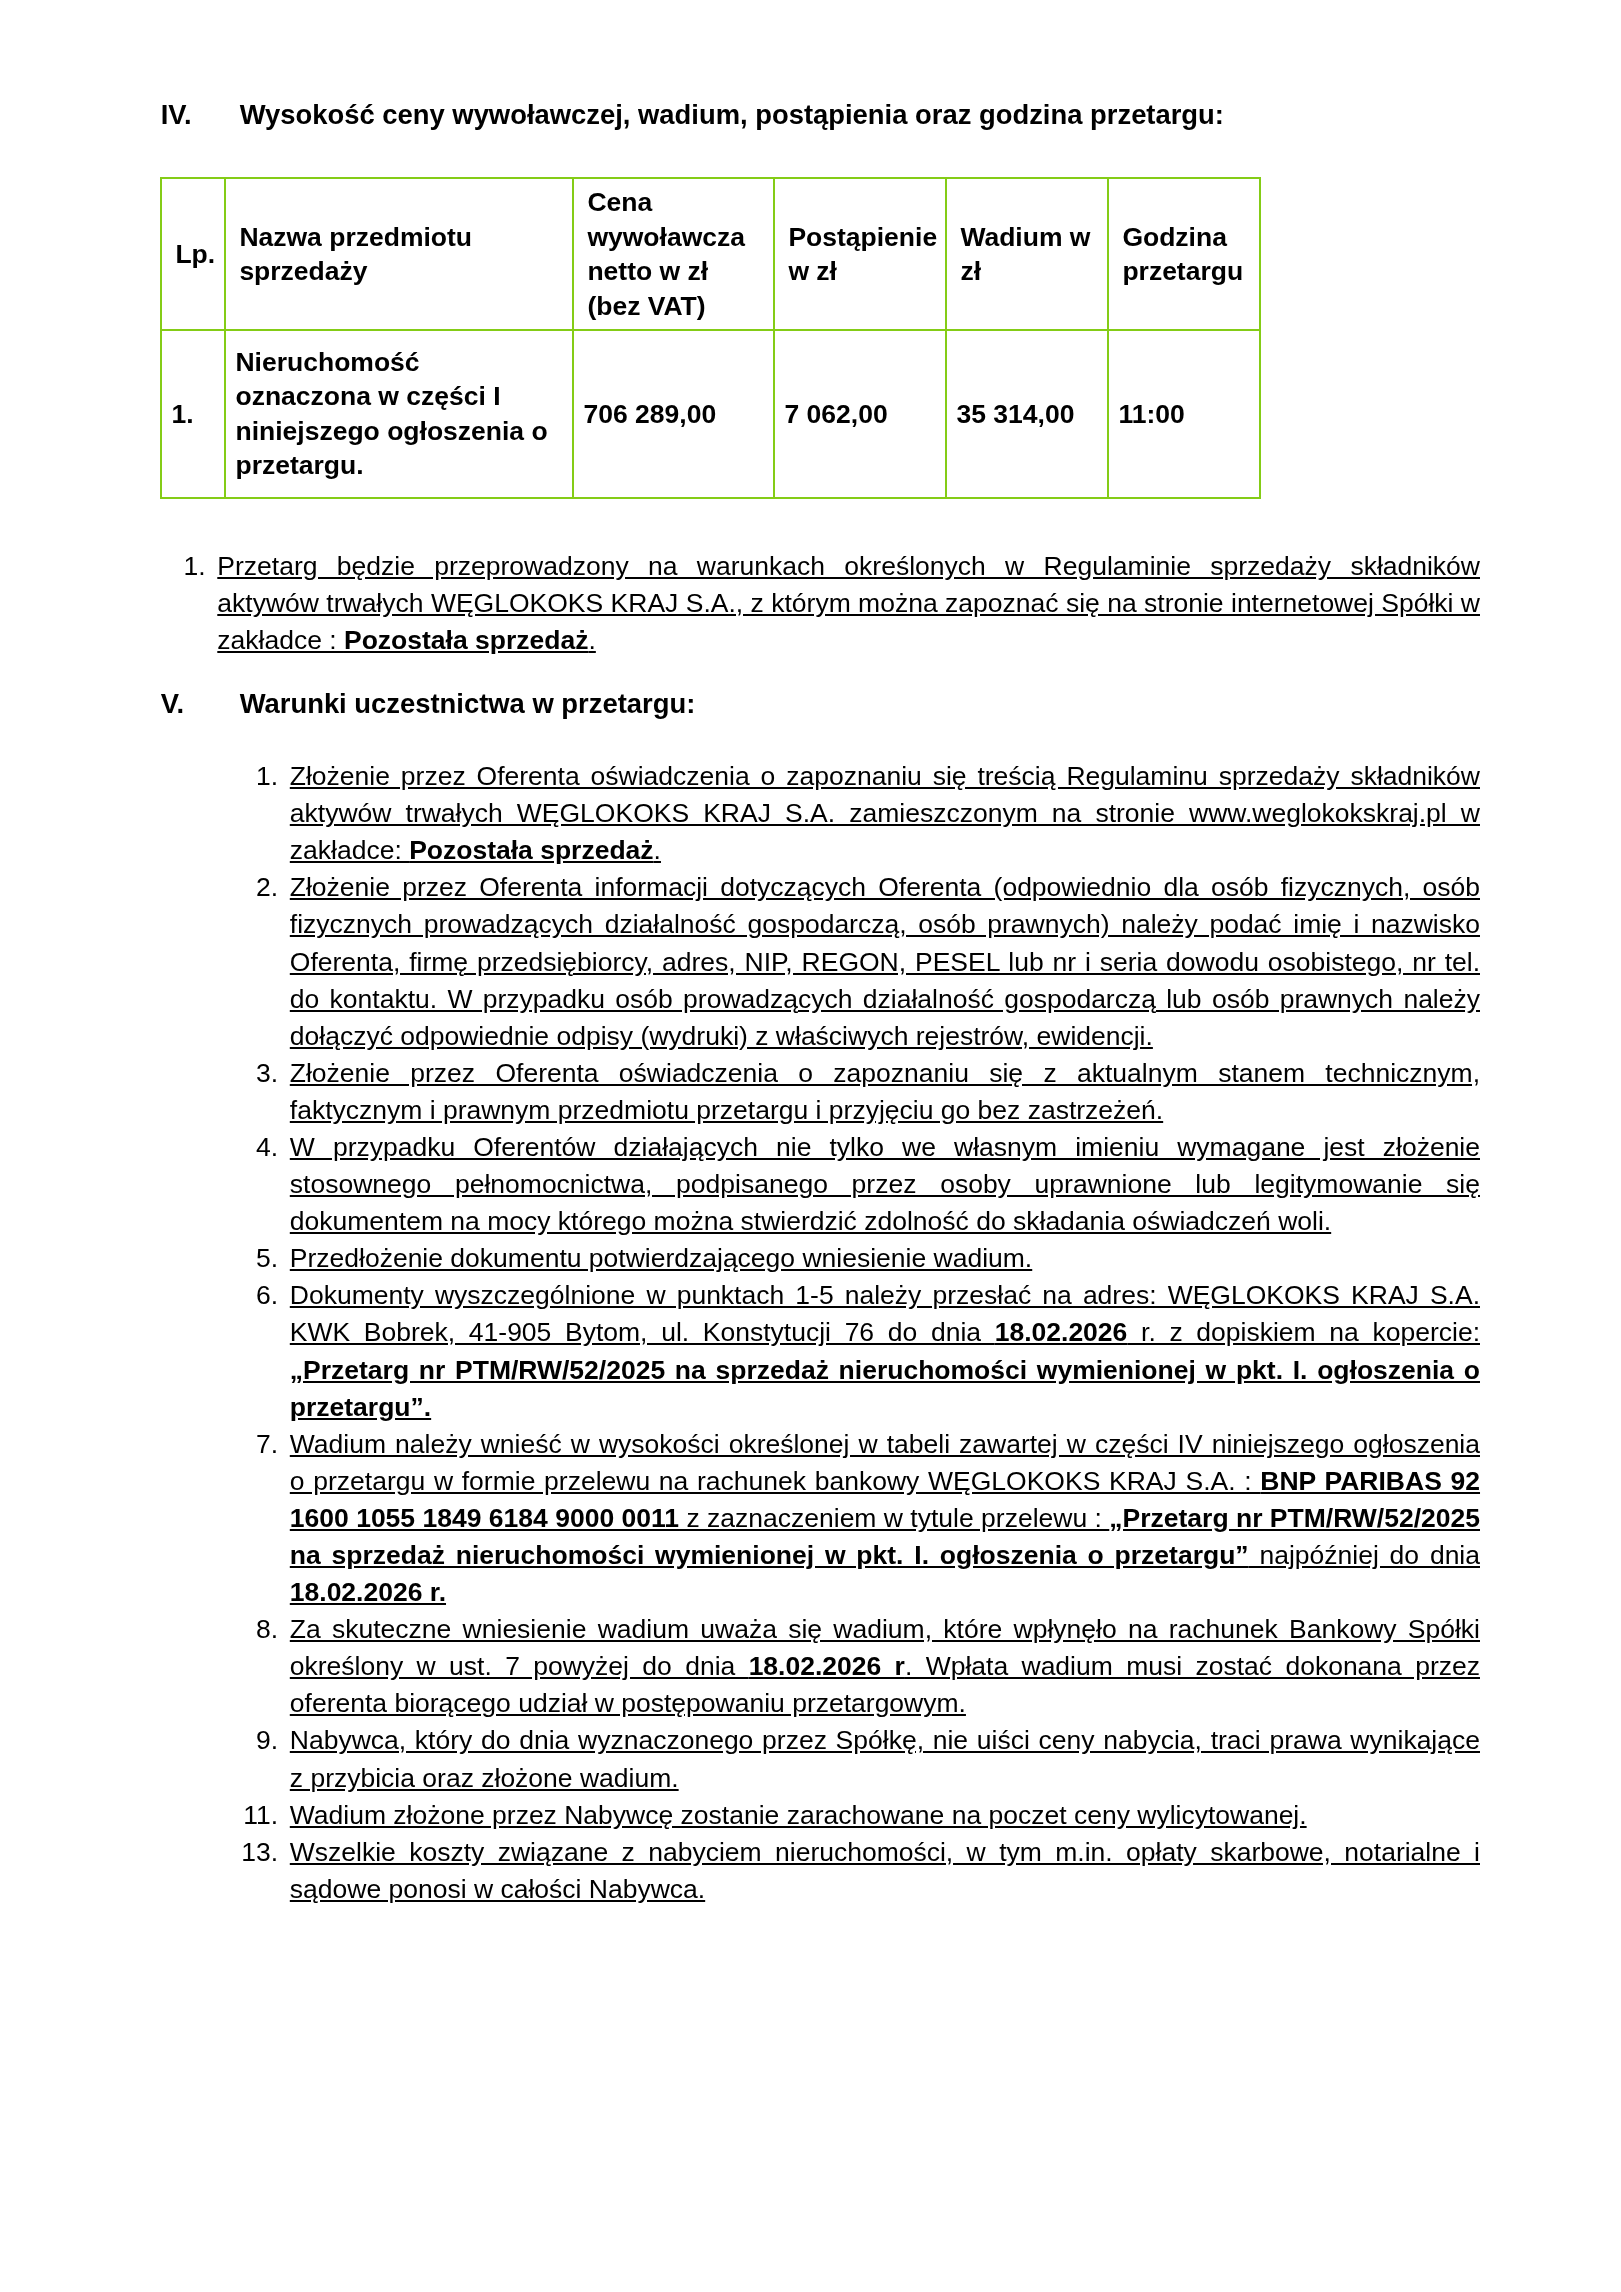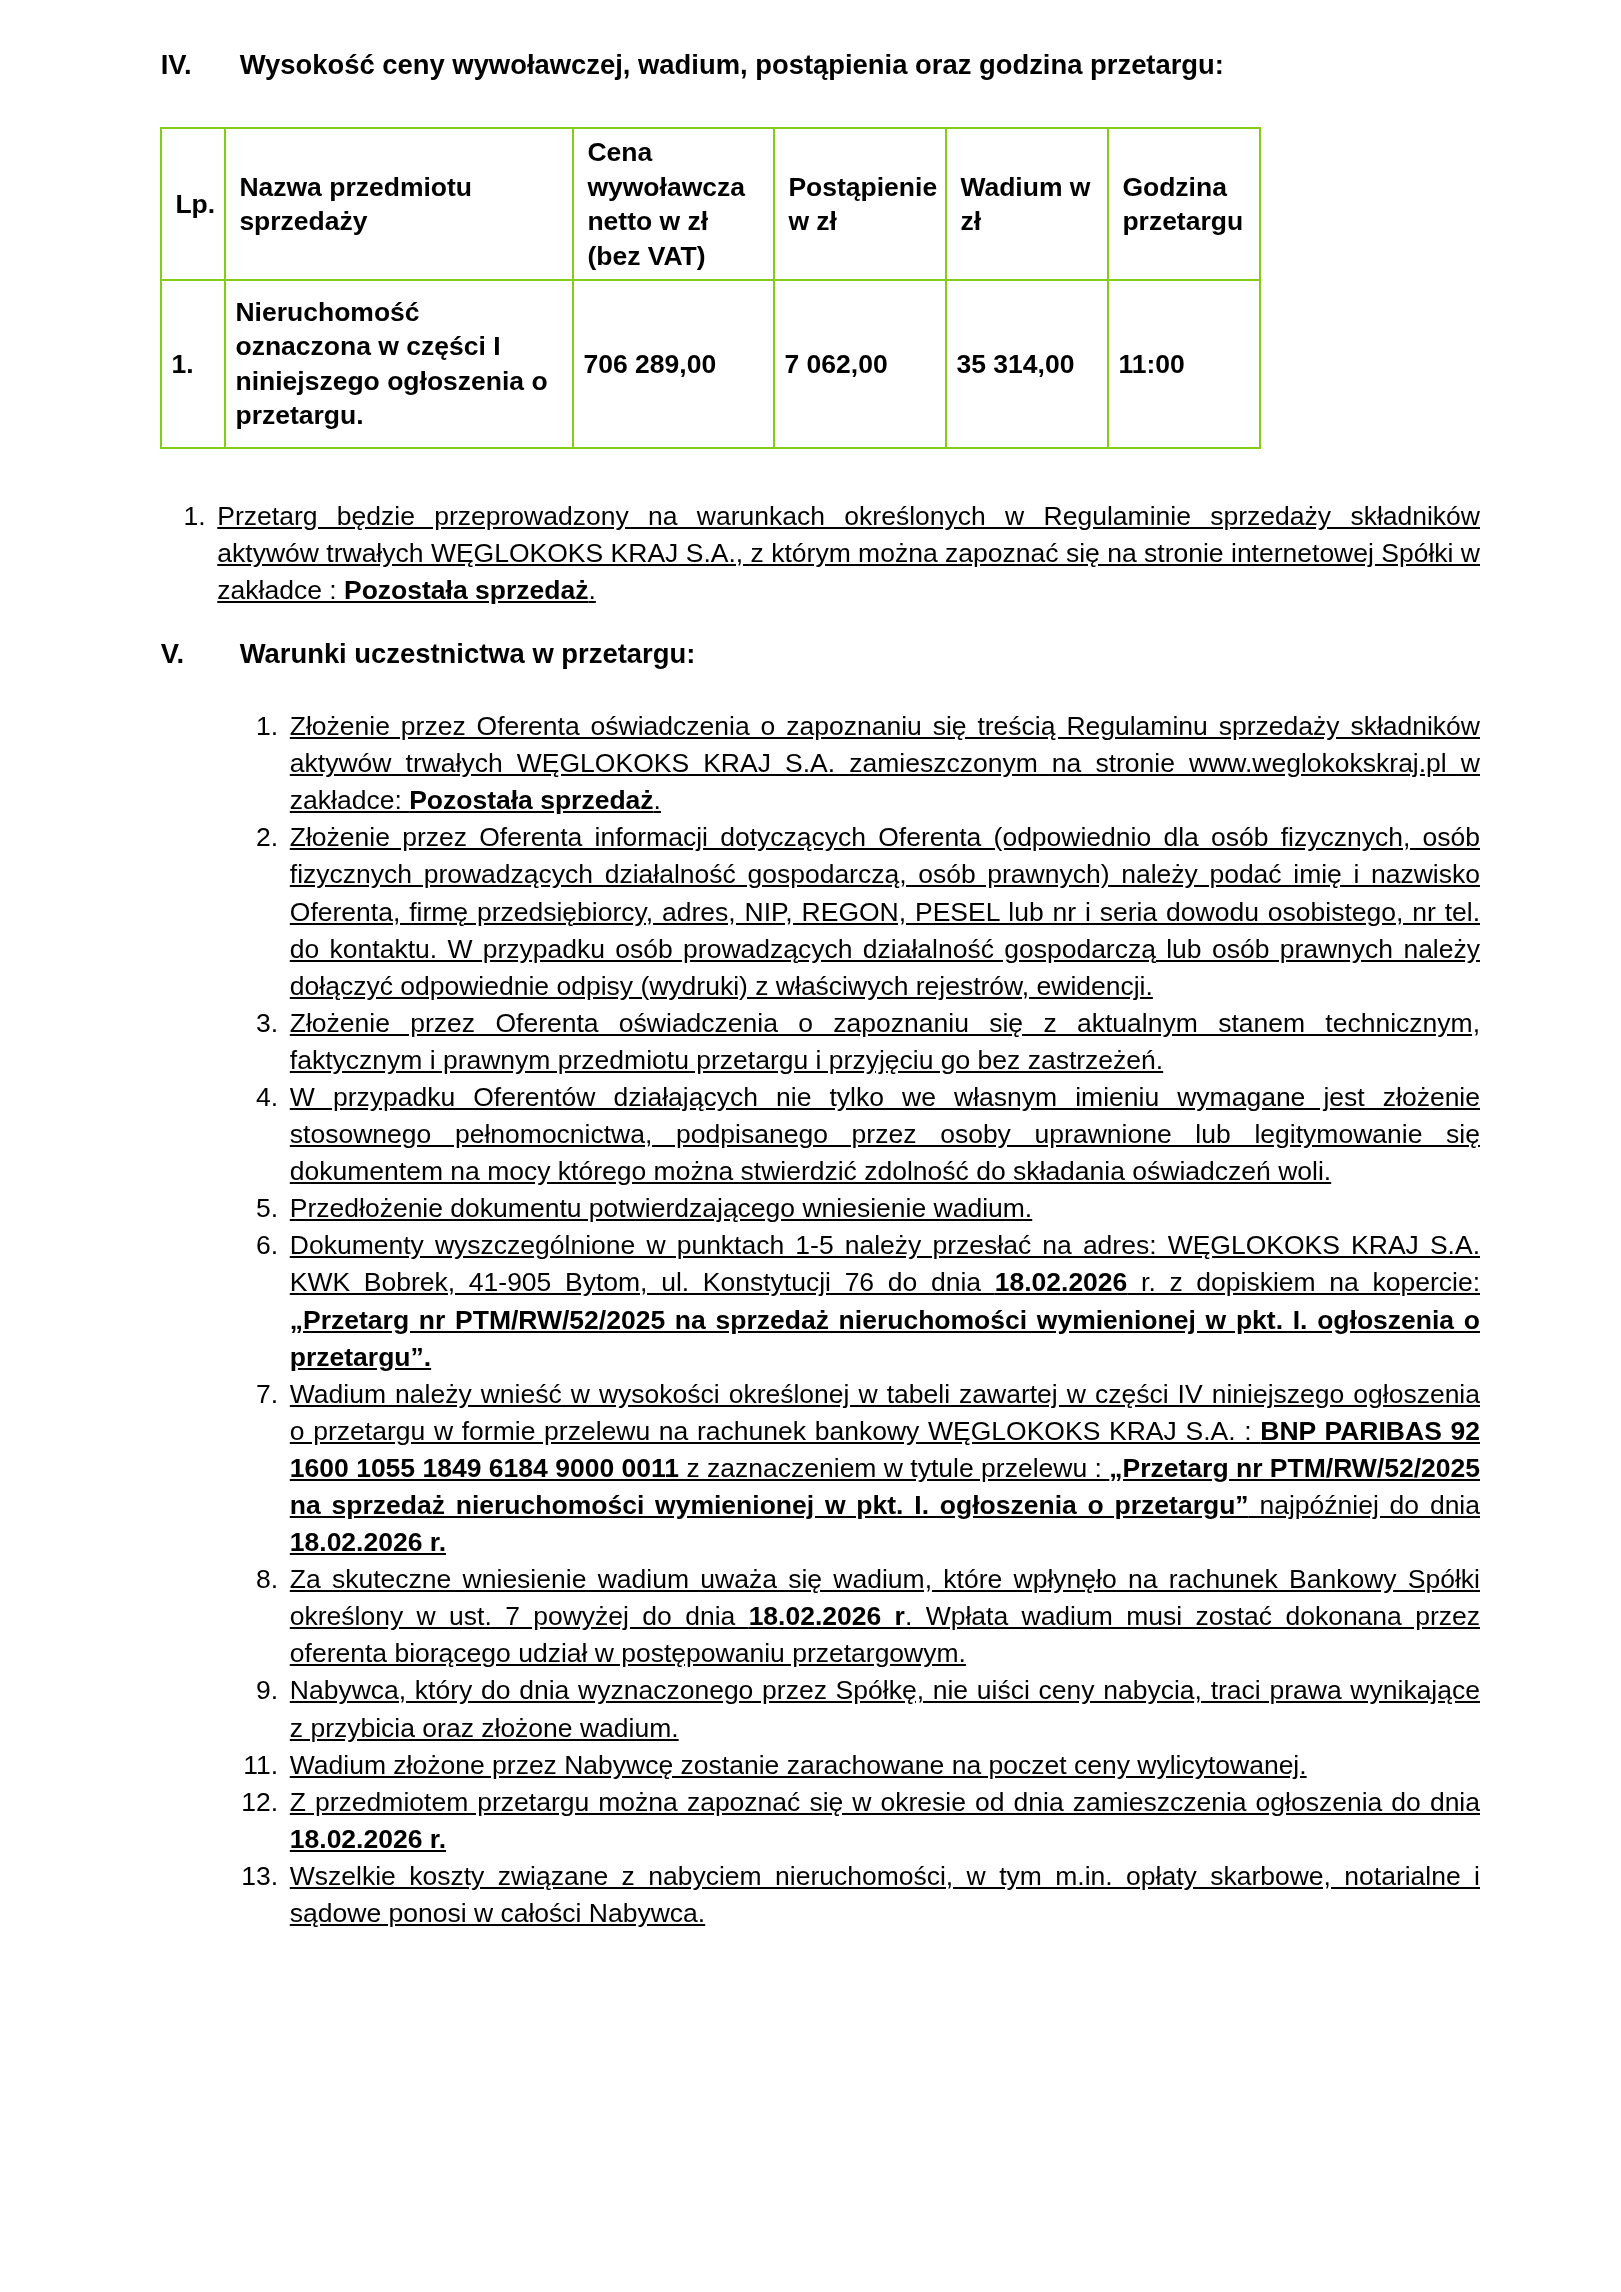--- a/index.html
+++ b/index.html
@@ -5,21 +5,21 @@
   html, body {
     margin: 0;
     padding: 0;
     background: #ffffff;
   }
   .page {
     position: relative;
     width: 1621px;
     height: 2293px;
     box-sizing: border-box;
-    padding: 46px 141px 0 147px;
+    padding: 96px 141px 0 147px;
     background: #ffffff;
     color: #000000;
     font-family: "Liberation Sans", "DejaVu Sans", sans-serif;
     font-size: 26.5px;
     line-height: 1.4;
     overflow: hidden;
   }
   .section-heading {
     display: flex;
     font-weight: bold;
@@ -153,23 +153,19 @@
       </div>
       <div class="li">
         <span class="li-num">9.</span>
         <div class="li-text"><span>Nabywca, który do dnia wyznaczonego przez Spółkę, nie uiści ceny nabycia, traci prawa wynikające z przybicia oraz złożone wadium.</span></div>
       </div>
       <div class="li">
         <span class="li-num">11.</span>
         <div class="li-text"><span>Wadium złożone przez Nabywcę zostanie zarachowane na poczet ceny wylicytowanej.</span></div>
       </div>
       <div class="li">
-        <span class="li-num">12.</span>
-        <div class="li-text"><span>Z przedmiotem przetargu można zapoznać się w okresie od dnia zamieszczenia ogłoszenia do dnia </span><span class="bold">18.02.2026 r.</span></div>
-      </div>
-      <div class="li">
         <span class="li-num">13.</span>
         <div class="li-text"><span>Wszelkie koszty związane z nabyciem nieruchomości, w tym m.in. opłaty skarbowe, notarialne i sądowe ponosi w całości Nabywca.</span></div>
       </div>
     </div>
 
 </div>
 
 
 </body></html>

